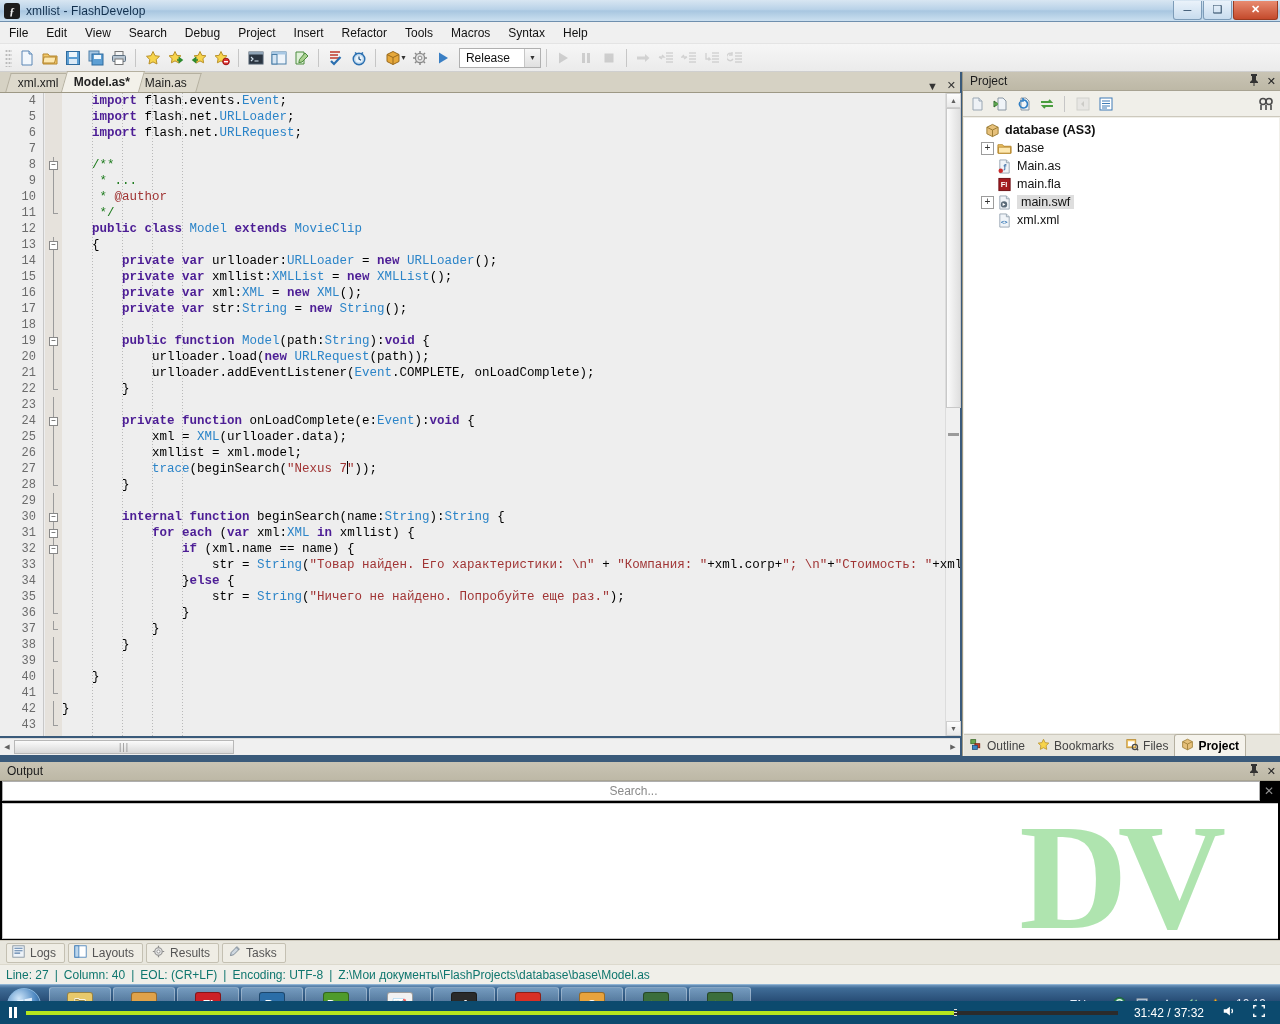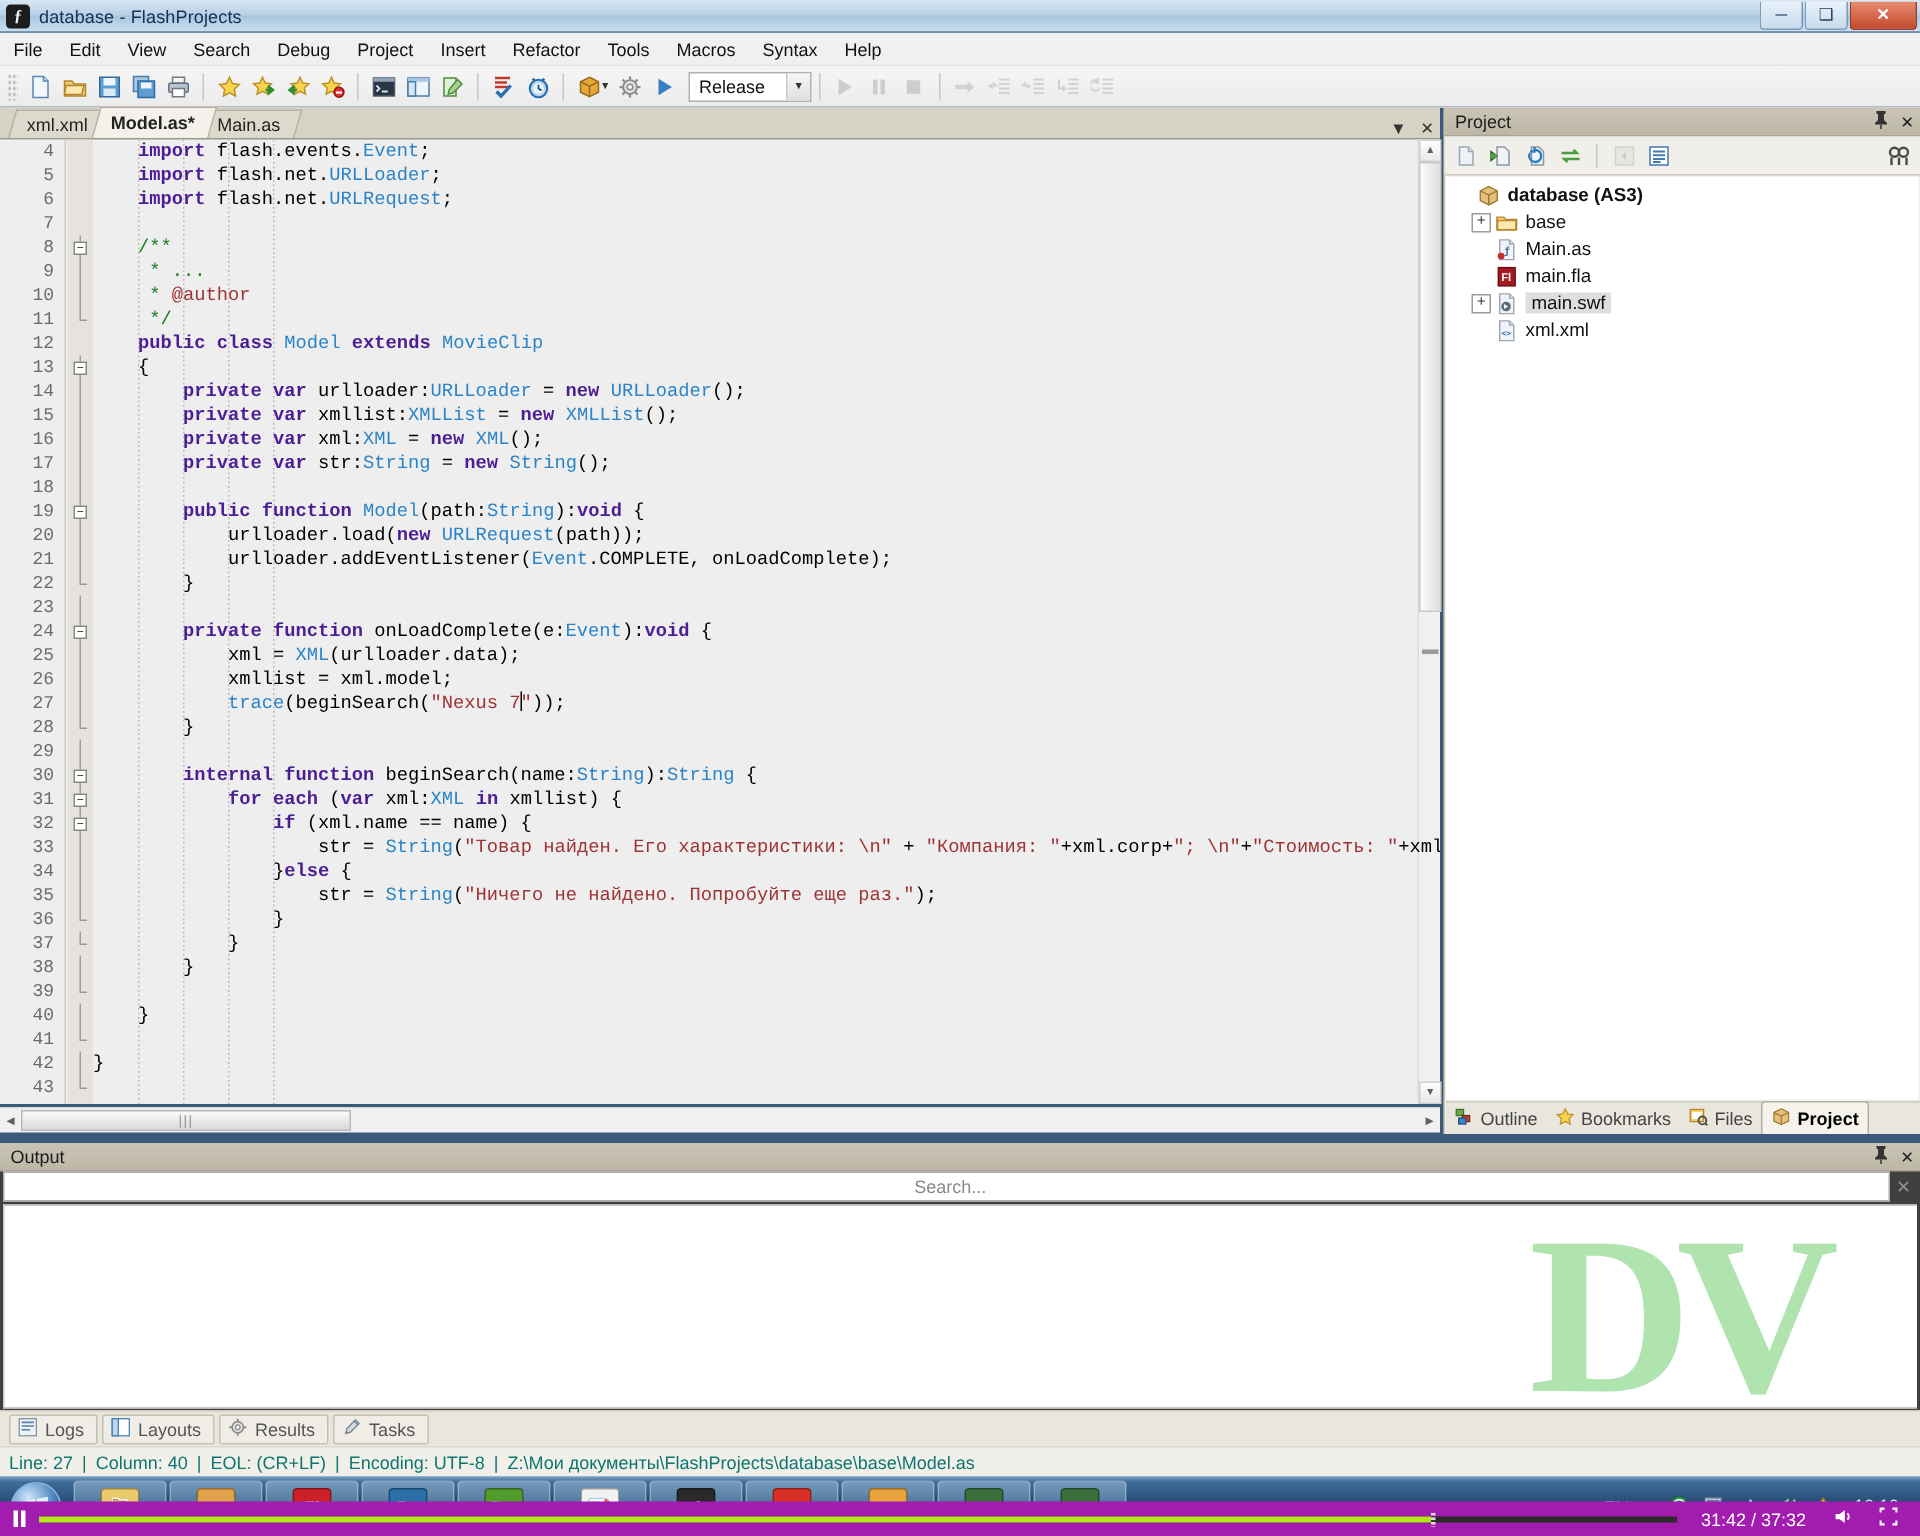--- a/index.html
+++ b/index.html
@@ -173,21 +173,21 @@
     font-size: 8px; font-weight: bold; border-radius: 2px; }
   .sel { background: #dedede; padding: 0 4px; }
   .panel-tabs { position: absolute; left: 1px; bottom: 0; width: 316px; height: 22px;
     background: #e8e6dd; display: flex; align-items: flex-end; border-top: 1px solid #cdc9bd; }
   .ptab { height: 20px; padding: 0 6px; display: flex; align-items: center; gap: 4px;
     font-size: 12px; color: #444; }
   .ptab.active { background: #f5f3ec; border: 1px solid #b5b0a0; border-bottom: none;
     color: #000; font-weight: bold; height: 22px; border-radius: 3px 3px 0 0; }
 
   
-  .output { position: absolute; left: 0; top: 762px; width: 1280px; height: 178px; background: #404040; }
+  .output { position: absolute; left: 0; top: 762px; width: 1280px; height: 178px; background: #000000; }
   .out-search { position: absolute; left: 2px; top: 19px; width: 1258px; height: 20px;
     background: #fff; border: 1px solid #aeaeae; display: flex; align-items: center;
     padding-left: 5px; font-size: 12px; color: #8a8a8a; justify-content: center; }
   .out-clear { position: absolute; right: 2px; top: 19px; width: 18px; height: 20px;
     display: flex; align-items: center; justify-content: center; color: #8f8f8f; font-size: 12px; }
   .out-body { position: absolute; left: 2px; top: 41px; width: 1276px; height: 136px;
     background: #fff; border: 1px solid #c8c8c8; border-right: none; overflow: hidden; }
   .watermark { position: absolute; right: 62px; bottom: -14px;
     font-family: "Liberation Serif", serif; font-size: 150px; font-weight: bold;
     color: rgba(110,205,110,.55); letter-spacing: -10px; line-height: 1; user-select: none; }
@@ -214,38 +214,38 @@
     border: 1px solid rgba(255,255,255,.30); border-radius: 3px;
     background: linear-gradient(to bottom, rgba(190,220,245,.42), rgba(120,165,205,.25));
     display: flex; align-items: center; justify-content: center; }
   .tray { margin-left: auto; display: flex; align-items: center; gap: 9px;
     padding-right: 10px; color: #e8f2fb; font-size: 12px; }
   .clockwrap { display: flex; flex-direction: column; align-items: center; line-height: 13px;
     font-size: 12px; color: #dfeaf5; padding: 0 4px; }
 
   
   .vidbar { position: absolute; left: 0; top: 1001px; width: 1280px; height: 23px;
-    background: #a21caf; display: flex; align-items: center; color: #fff; font-size: 12px; }
+    background: #0c4a6e; display: flex; align-items: center; color: #fff; font-size: 12px; }
   .vb-pause { width: 26px; display: flex; align-items: center; justify-content: center; gap: 2px; }
   .vb-pause i { width: 3px; height: 11px; background: #fff; display: block; }
   .vb-track { flex: 1; height: 4px; background: #2b2b2b; margin: 0 6px 0 0; position: relative; }
   .vb-fill { position: absolute; left: 0; top: 0; height: 4px; background: #b5e61d; width: 41%; }
   .vb-knob { position: absolute; left: 41%; top: -3px; width: 3px; height: 10px;
     background-image: radial-gradient(circle,#ddd 1px, transparent 1px); background-size: 2px 3px; }
   .vb-time { font-family: "Liberation Sans", sans-serif; padding: 0 10px; }
   .vb-ic { padding: 0 8px; font-size: 12px; }
 </style>
 </head>
 <body>
 
 <div id="app">
 
   <div class="titlebar">
     <div class="tb-icon">ƒ</div>
-    <div class="tb-title">database - FlashProjects</div>
+    <div class="tb-title">xmllist - FlashDevelop</div>
     <div class="tb-btns">
       <div class="winbtn">─</div>
       <div class="winbtn">❑</div>
       <div class="winbtn close">✕</div>
     </div>
   </div>
 
   <div class="menubar" id="menubar">
       <div class="menu-item">File</div>
       <div class="menu-item">Edit</div>

